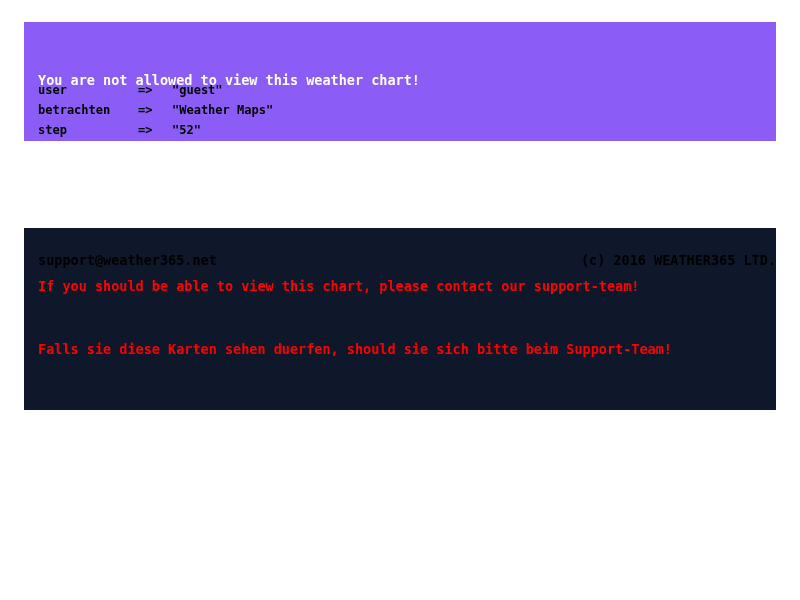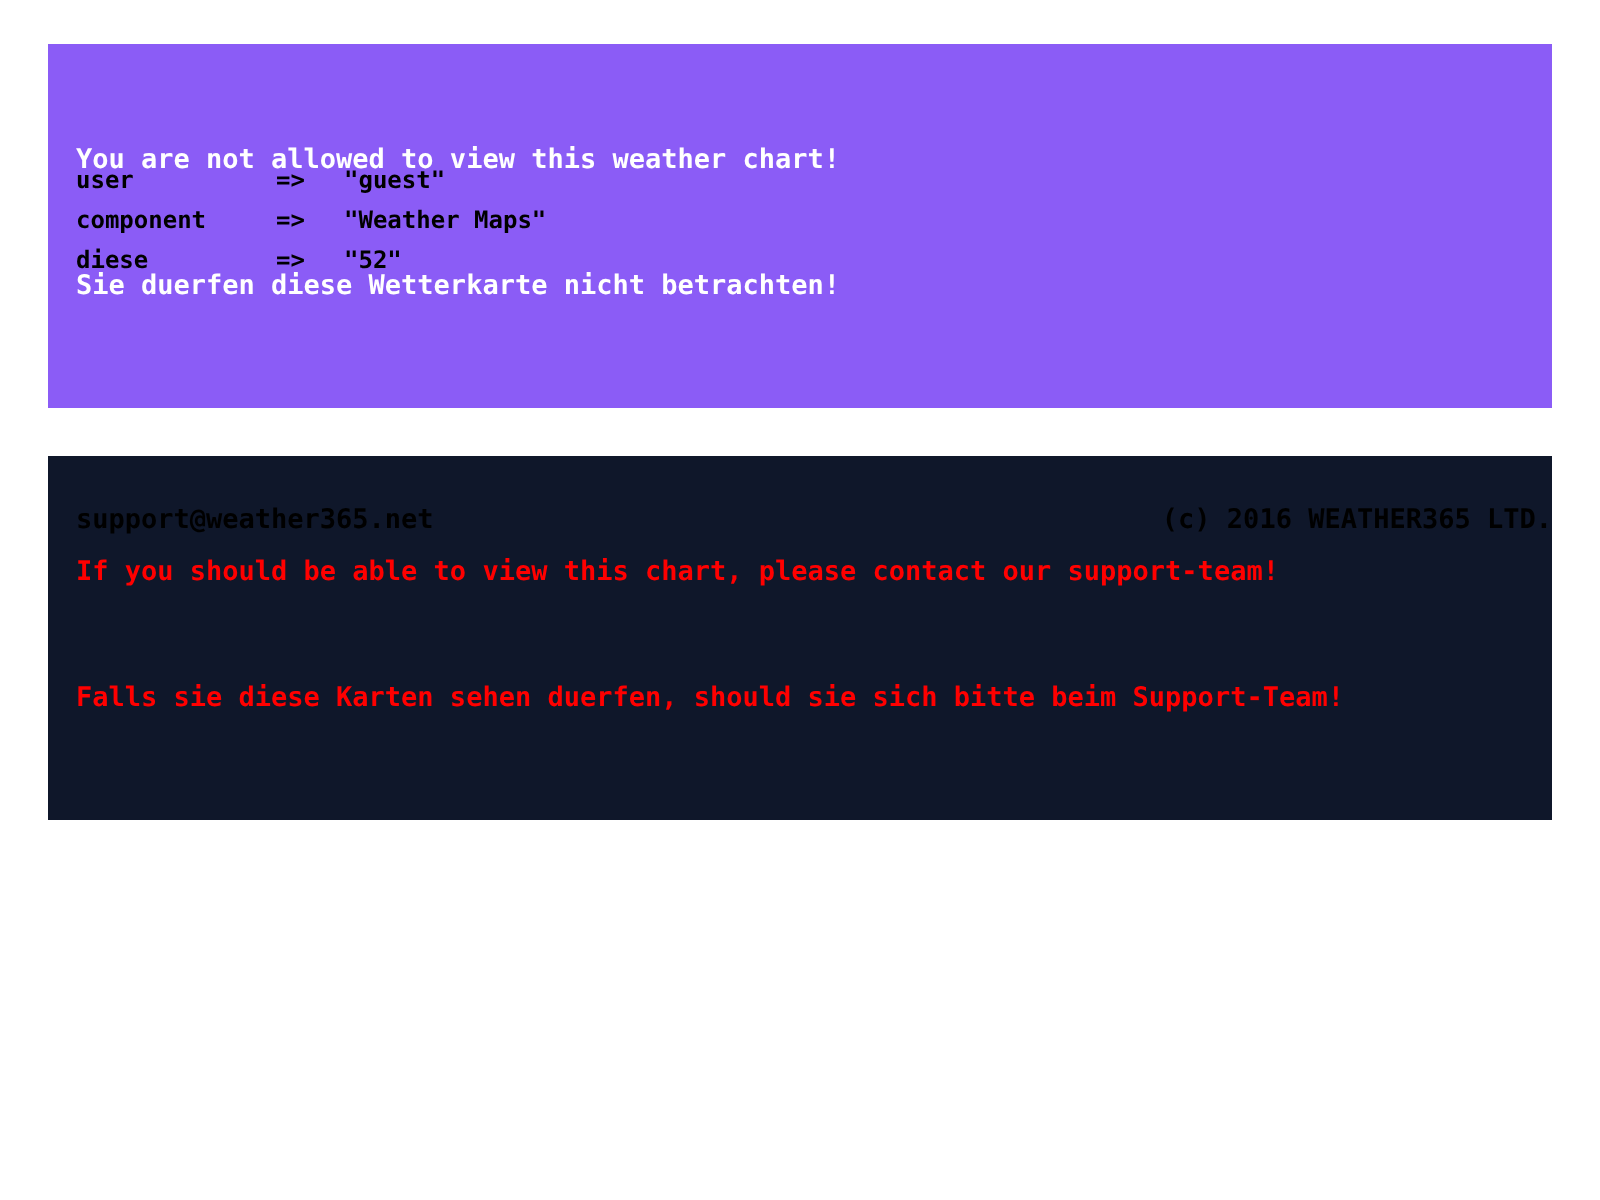--- a/index.html
+++ b/index.html
@@ -95,38 +95,37 @@
     white-space: pre;
   }
 </style>
 </head>
 <body>
 
 <div class="page">
 
   <div class="banner banner-error">
     <span class="line">You are not allowed to view this weather chart!</span>
-    <span class="line">Sie duerfen diese Wetterkarte nicht betrachten!</span>
   </div>
 
   <div class="params">
     <table>
       <tbody>
         <tr>
           <td class="col-key">user</td>
           <td class="col-arrow">=&gt;</td>
           <td class="col-val">"guest"</td>
         </tr>
         <tr>
-          <td class="col-key">component</td>
+          <td class="col-key">betrachten</td>
           <td class="col-arrow">=&gt;</td>
           <td class="col-val">"Weather Maps"</td>
         </tr>
         <tr>
-          <td class="col-key">diese</td>
+          <td class="col-key">step</td>
           <td class="col-arrow">=&gt;</td>
           <td class="col-val">"52"</td>
         </tr>
       </tbody>
     </table>
   </div>
 
   <div class="banner banner-ok">
     <span class="line">If you should be able to view this chart, please contact our support-team!</span>
     <span class="line">Falls sie diese Karten sehen duerfen, should sie sich bitte beim Support-Team!</span>

